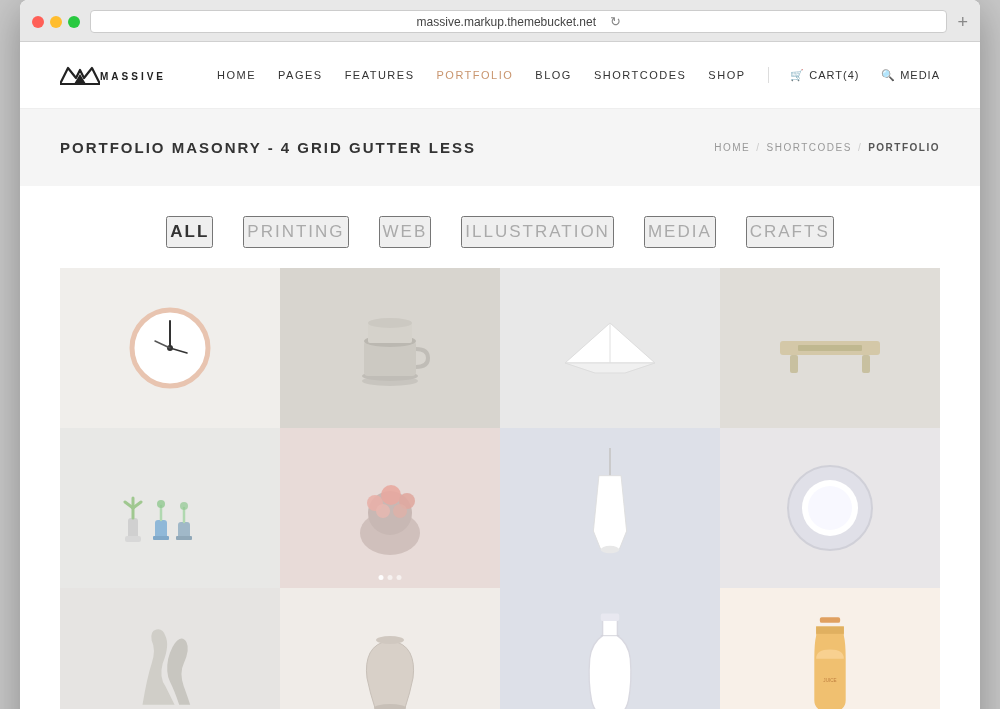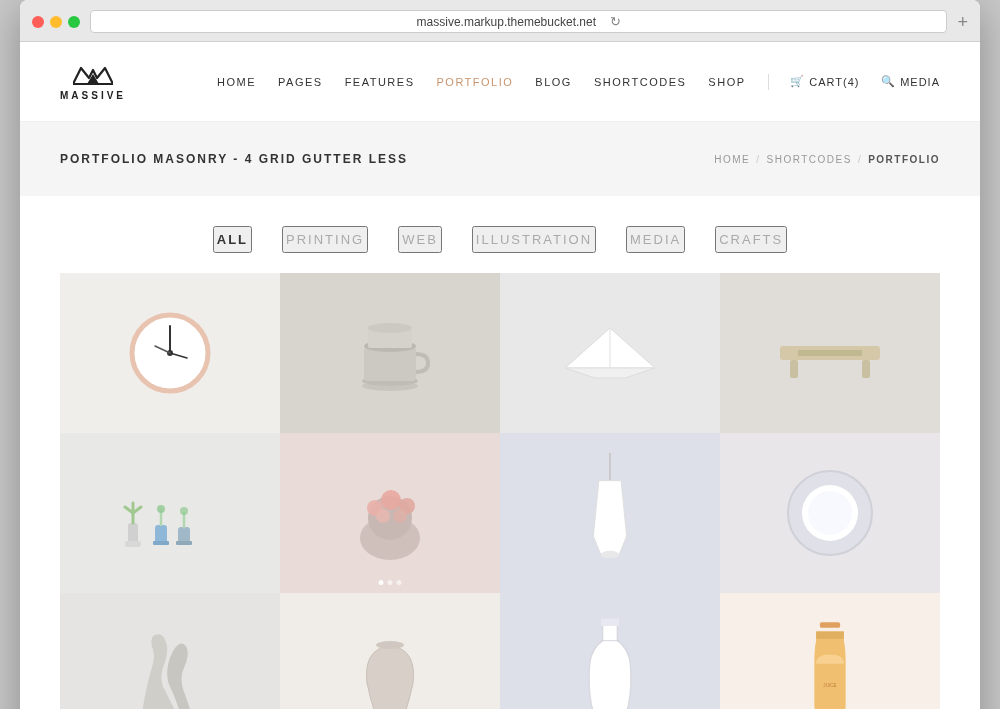--- a/index.html
+++ b/index.html
@@ -83,21 +83,21 @@
     
     .site-header {
       display: flex;
       align-items: center;
       padding: 20px 40px;
       border-bottom: 1px solid #eee;
     }
 
     .logo-area {
       display: flex;
-      flex-direction: column;
+      flex-direction: row;
       align-items: center;
       margin-right: auto;
     }
 
     .logo-icon {
       width: 40px;
       height: 26px;
     }
 
     .logo-text {
@@ -159,21 +159,21 @@
       background: #f5f5f5;
       padding: 30px 40px;
       display: flex;
       justify-content: space-between;
       align-items: center;
     }
 
     .page-title-area {}
 
     .page-title {
-      font-size: 12px;
+      font-size: 15px;
       letter-spacing: 2px;
       font-weight: 600;
       color: #333;
       text-transform: uppercase;
     }
 
     .page-subtitle {
       font-size: 11px;
       color: #999;
       margin-top: 4px;
@@ -201,21 +201,21 @@
 
     
     .filter-section {
       padding: 30px 40px 20px;
       display: flex;
       justify-content: center;
       gap: 30px;
     }
 
     .filter-btn {
-      font-size: 13px;
+      font-size: 17px;
       letter-spacing: 2px;
       text-transform: uppercase;
       color: #aaa;
       cursor: pointer;
       padding: 4px 2px;
       font-weight: 400;
     }
 
     .filter-btn.active {
       color: #333;

